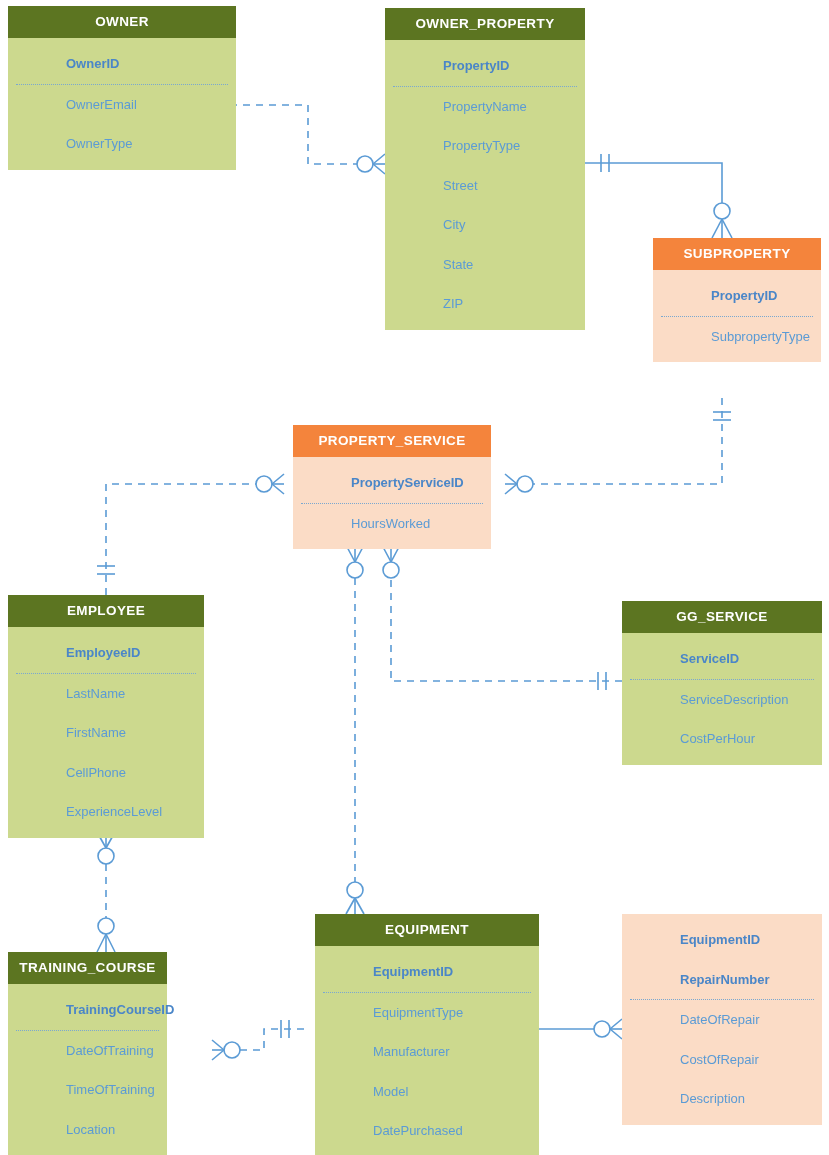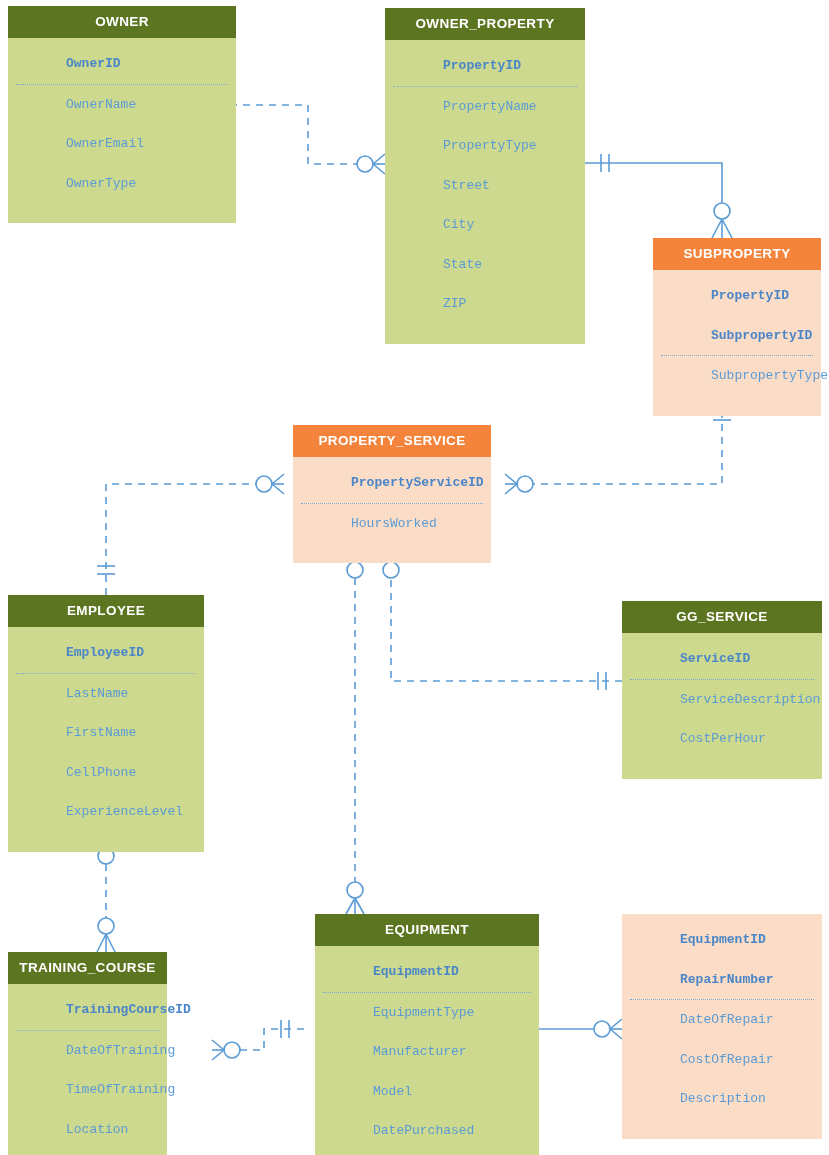--- a/index.html
+++ b/index.html
@@ -40,22 +40,21 @@
     color: #ffffff;
     font-weight: bold;
     font-size: 13.5px;
     letter-spacing: 0.4px;
     box-sizing: border-box;
   }
   .entity-body {
     position: relative;
     box-sizing: border-box;
     padding-top: 6px;
-    padding-bottom: 20px;
-    font-family: Liberation Mono, monospace;
+    padding-bottom: 6px;
   }
   .attr {
     height: 39.5px;
     line-height: 39.5px;
     padding-left: 58px;
     font-size: 13px;
     color: #5b9bd5;
     box-sizing: border-box;
     white-space: nowrap;
   }
@@ -233,21 +232,20 @@
         <line x1="622" y1="1039" x2="610" y2="1029"></line>
       </g>
     </g>
   </svg>
 
   <div class="entity theme-green" style="left:8px; top:6px; width:228px;">
     <div class="entity-header">OWNER</div>
     <div class="entity-body">
       <div class="attr key">OwnerID</div>
       <div class="pk-sep"></div>
-      <div class="attr">OwnerName</div>
       <div class="attr">OwnerEmail</div>
       <div class="attr">OwnerType</div>
     </div>
   </div>
 
   <div class="entity theme-green" style="left:385px; top:8px; width:200px;">
     <div class="entity-header">OWNER_PROPERTY</div>
     <div class="entity-body">
       <div class="attr key">PropertyID</div>
       <div class="pk-sep"></div>
@@ -257,21 +255,20 @@
       <div class="attr">City</div>
       <div class="attr">State</div>
       <div class="attr">ZIP</div>
     </div>
   </div>
 
   <div class="entity theme-orange" style="left:622px; top:238px; width:168px;margin-left:31px;">
     <div class="entity-header">SUBPROPERTY</div>
     <div class="entity-body">
       <div class="attr key">PropertyID</div>
-      <div class="attr key">SubpropertyID</div>
       <div class="pk-sep"></div>
       <div class="attr">SubpropertyType</div>
     </div>
   </div>
 
   <div class="entity theme-orange" style="left:293px; top:425px; width:198px;">
     <div class="entity-header">PROPERTY_SERVICE</div>
     <div class="entity-body">
       <div class="attr key">PropertyServiceID</div>
       <div class="pk-sep"></div>

